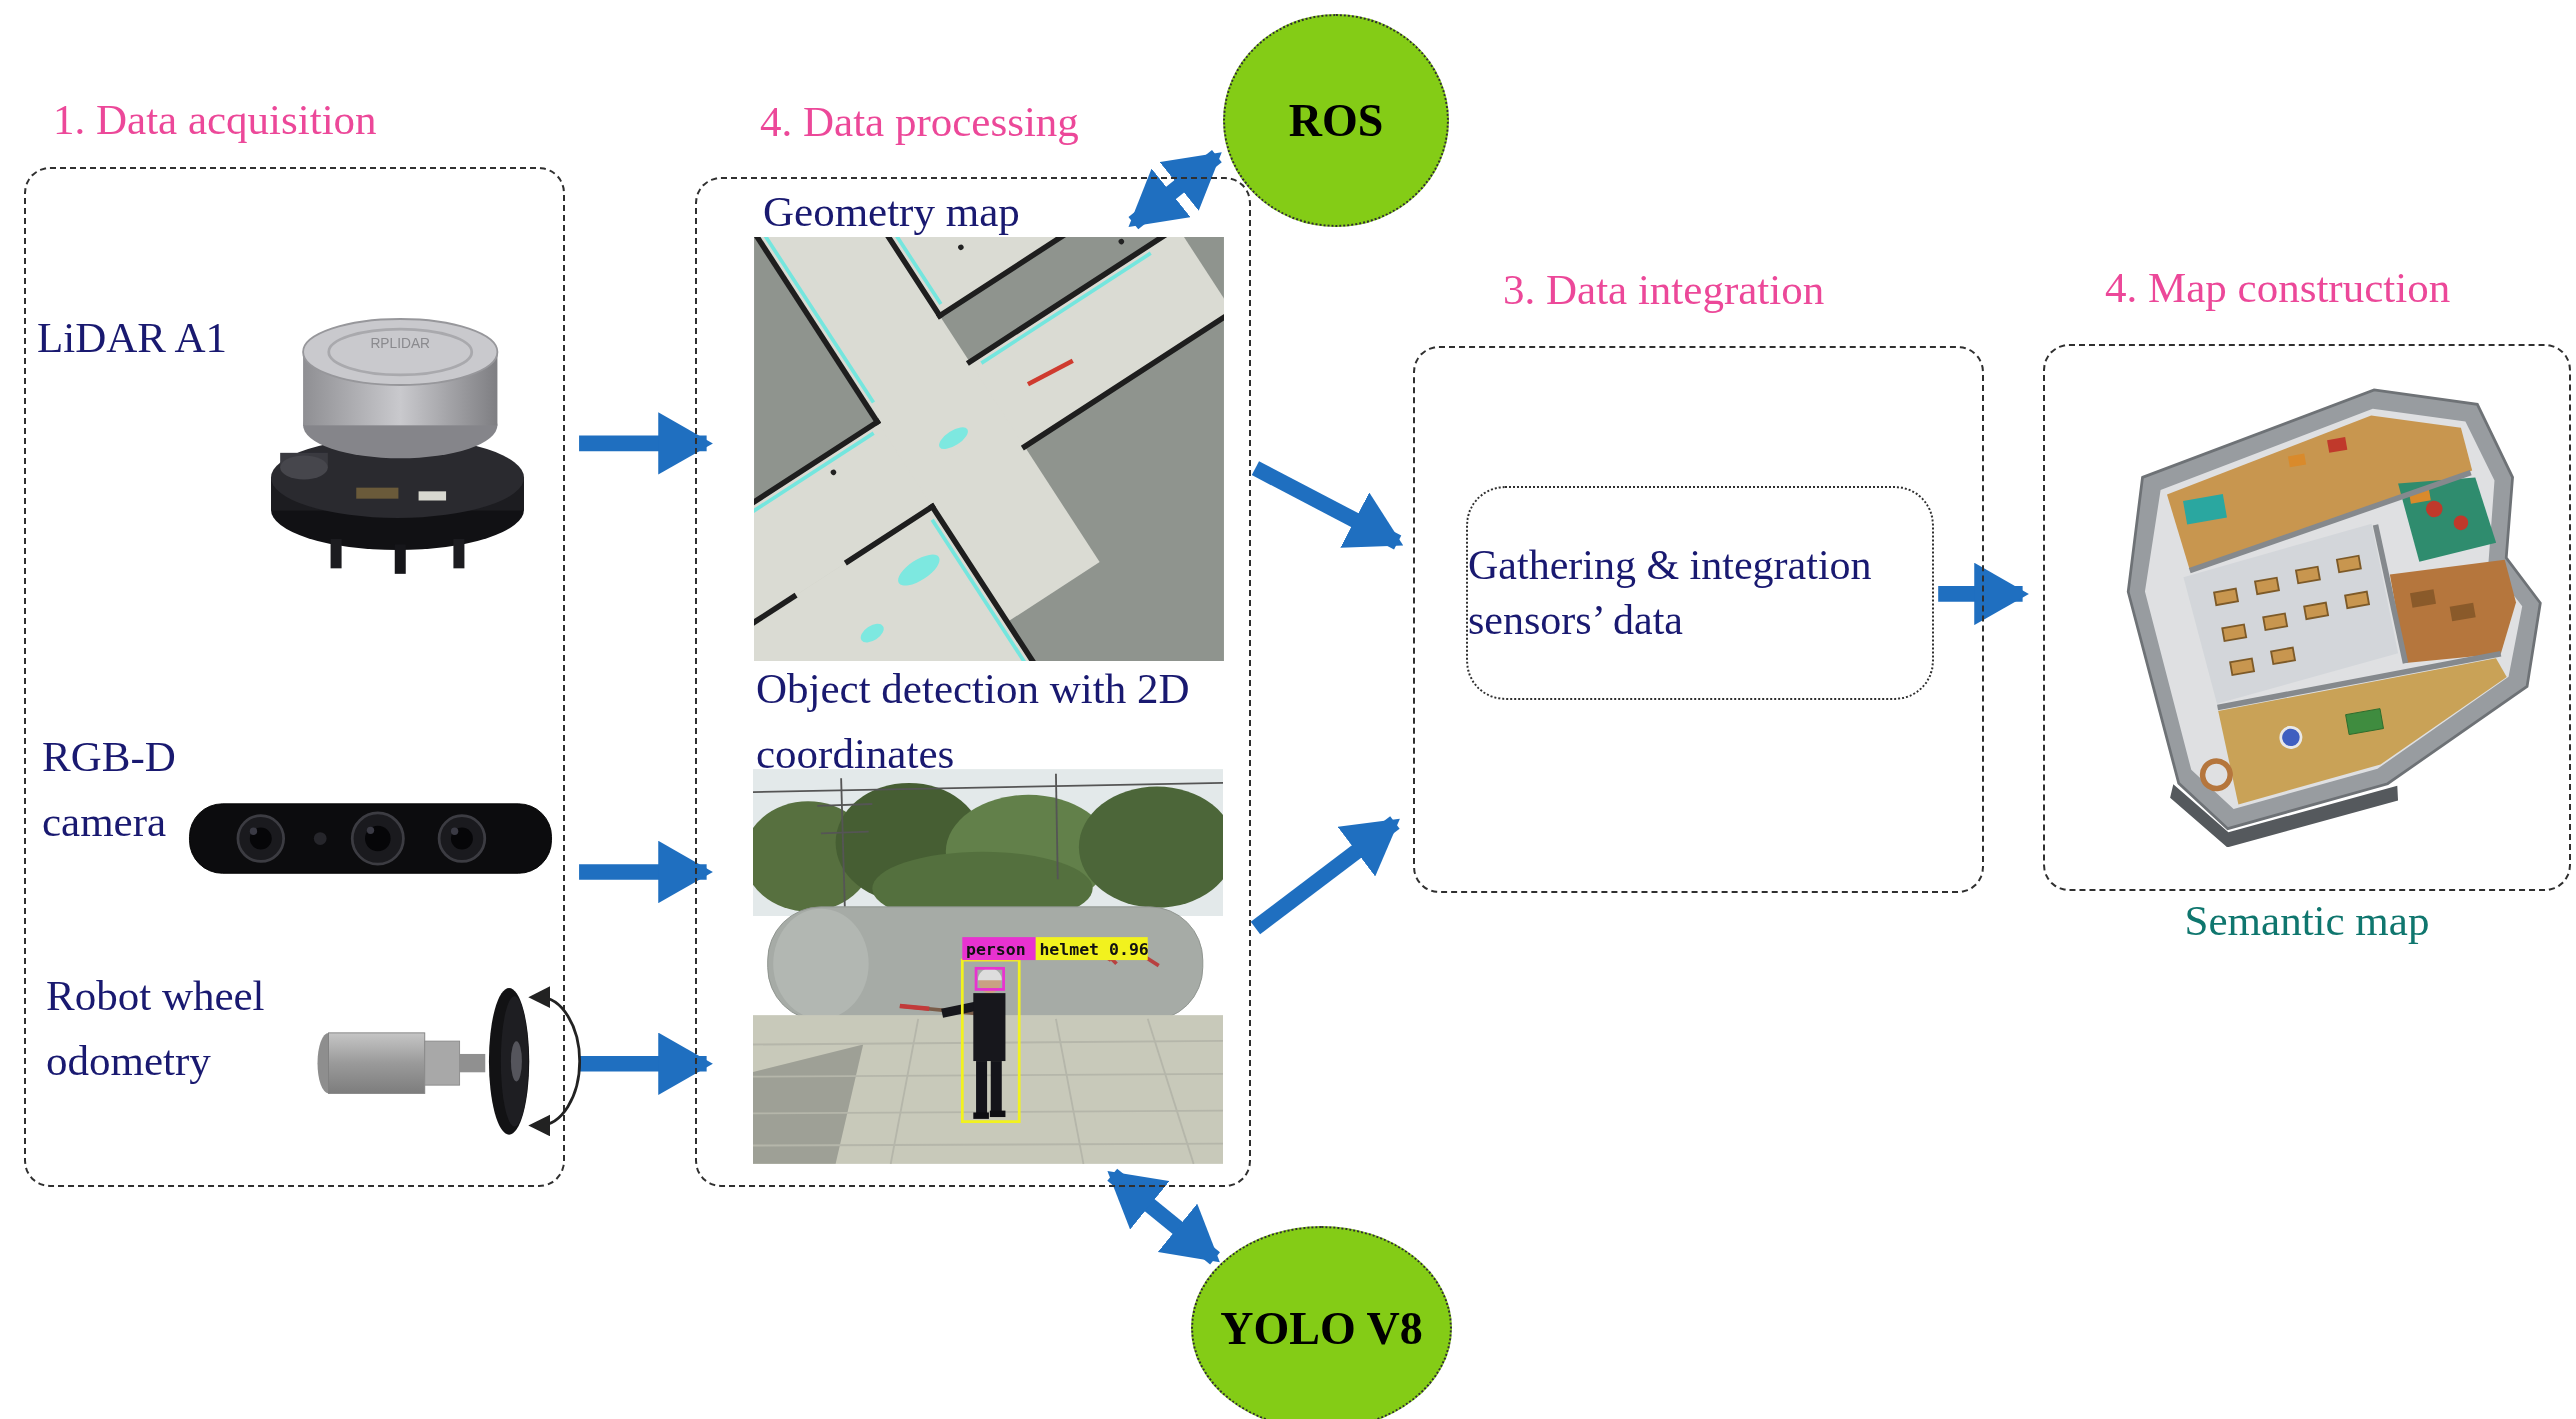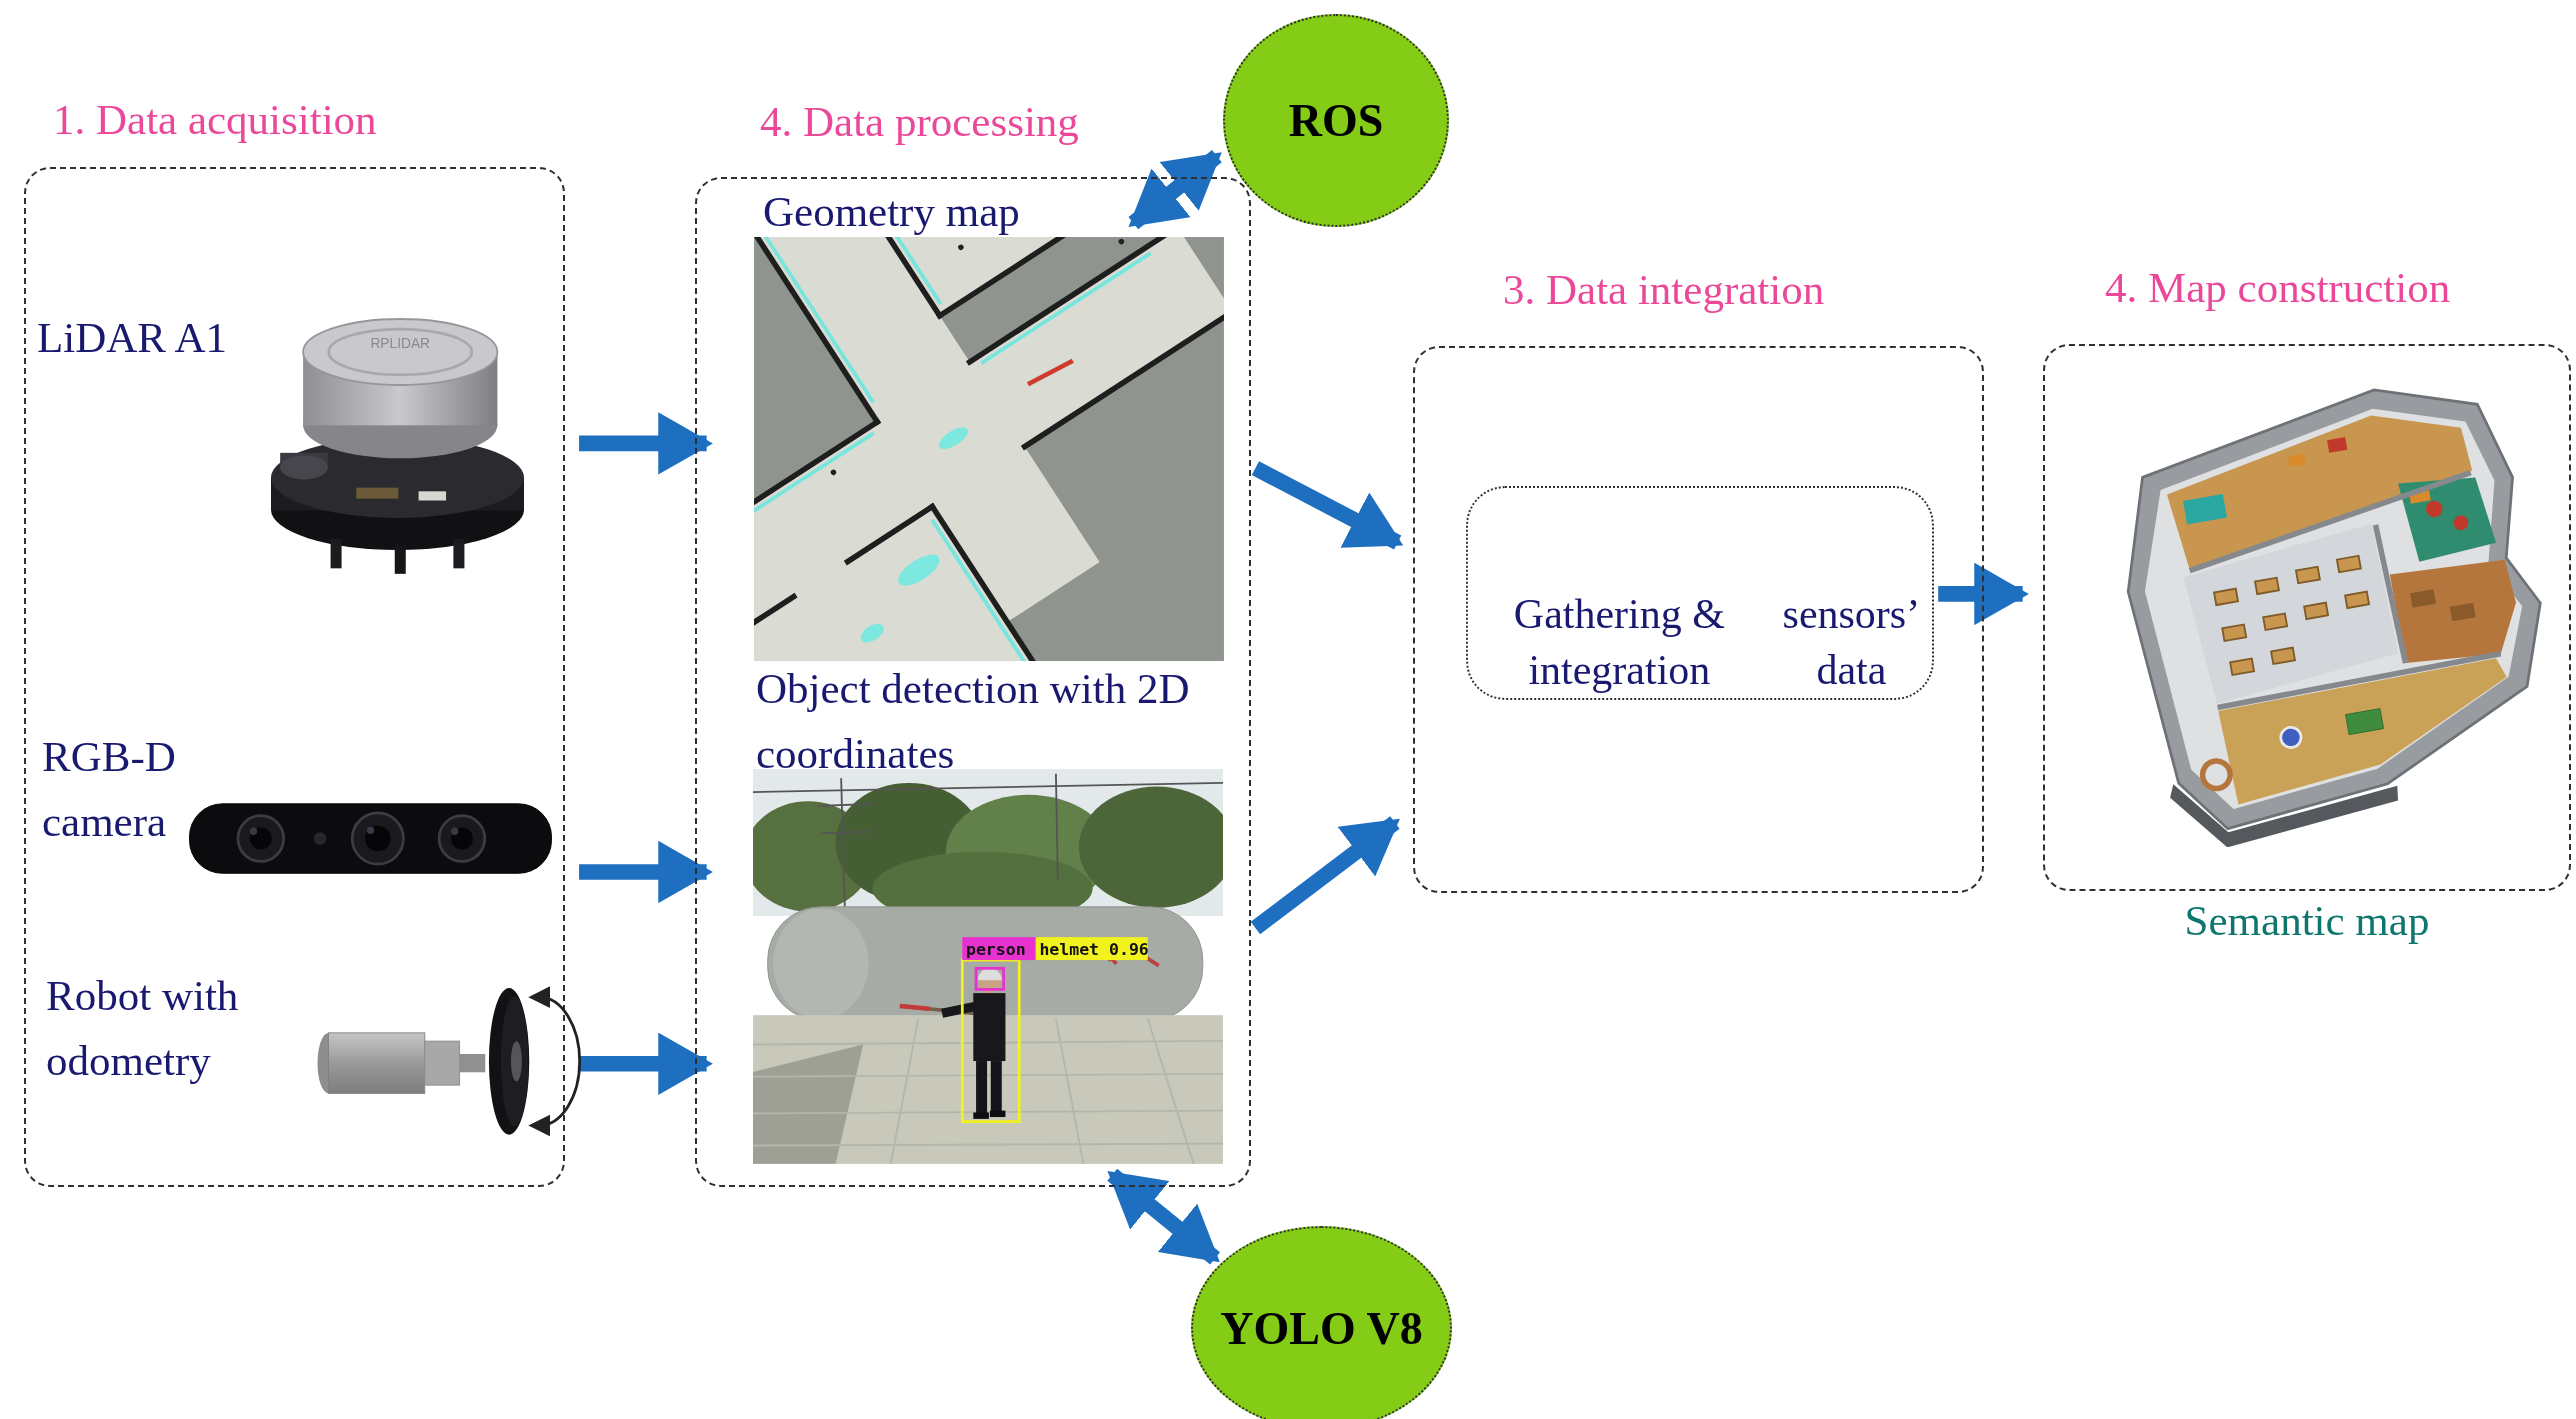--- a/index.html
+++ b/index.html
@@ -7,21 +7,21 @@
   .canvas {
     position:relative; width:2576px; height:1420px; background:#ffffff;
     overflow:hidden; font-family:"Liberation Serif", serif; color:#191970;
   }
   .overlay { position:absolute; left:0; top:0; pointer-events:none; }
   .box {
     position:absolute; border:2.8px dashed #2f2f2f; border-radius:26px; background:transparent;
   }
   .inner-box {
     position:absolute; border:2.8px dotted #2f2f2f; border-radius:39px;
-    display:flex; flex-direction:row; align-items:flex-end; justify-content:center;
+    display:flex; flex-direction:column; align-items:flex-start; justify-content:center;
     font-size:42px; line-height:1.32; text-align:center; color:#191970;
   }
   .circle {
     position:absolute; border:2.8px dotted #2f2f2f; border-radius:50%;
     display:flex; align-items:center; justify-content:center;
     font-weight:bold; font-size:46px; color:#000; background:#84cc16;
   }
   .stage-title { position:absolute; font-size:43px; white-space:nowrap; color:#ec4899; }
   .label { position:absolute; font-size:43px; line-height:1.5; color:#191970; }
   .caption { position:absolute; font-size:43px; color:#0f766e; text-align:center; }
@@ -111,21 +111,21 @@
         <circle cx="208" cy="52" r="14" fill="#060608"></circle>
         <circle cx="200" cy="43" r="4" fill="#3a3a44"></circle>
         <circle cx="300" cy="52" r="25" fill="#1a1a1e" stroke="#3c3c42" stroke-width="3"></circle>
         <circle cx="300" cy="52" r="12" fill="#060608"></circle>
         <circle cx="292" cy="44" r="4" fill="#3a3a44"></circle>
       </g>
     </svg>
   </div>
 
   <div class="label" style="left:46px; top:964px;">
-    <div>Robot with</div>
+    <div>Robot wheel</div>
     <div>odometry</div>
   </div>
 
   <div class="imgbox" style="left:312px; top:975px; width:275px; height:179px;">
     <svg width="275" height="179" viewBox="0 0 300 195">
       <defs>
         <linearGradient id="mot-g" x1="0" y1="0" x2="0" y2="1">
           <stop offset="0" stop-color="#c6c6c6"></stop>
           <stop offset="0.5" stop-color="#9a9a9a"></stop>
           <stop offset="1" stop-color="#7d7d7d"></stop>

